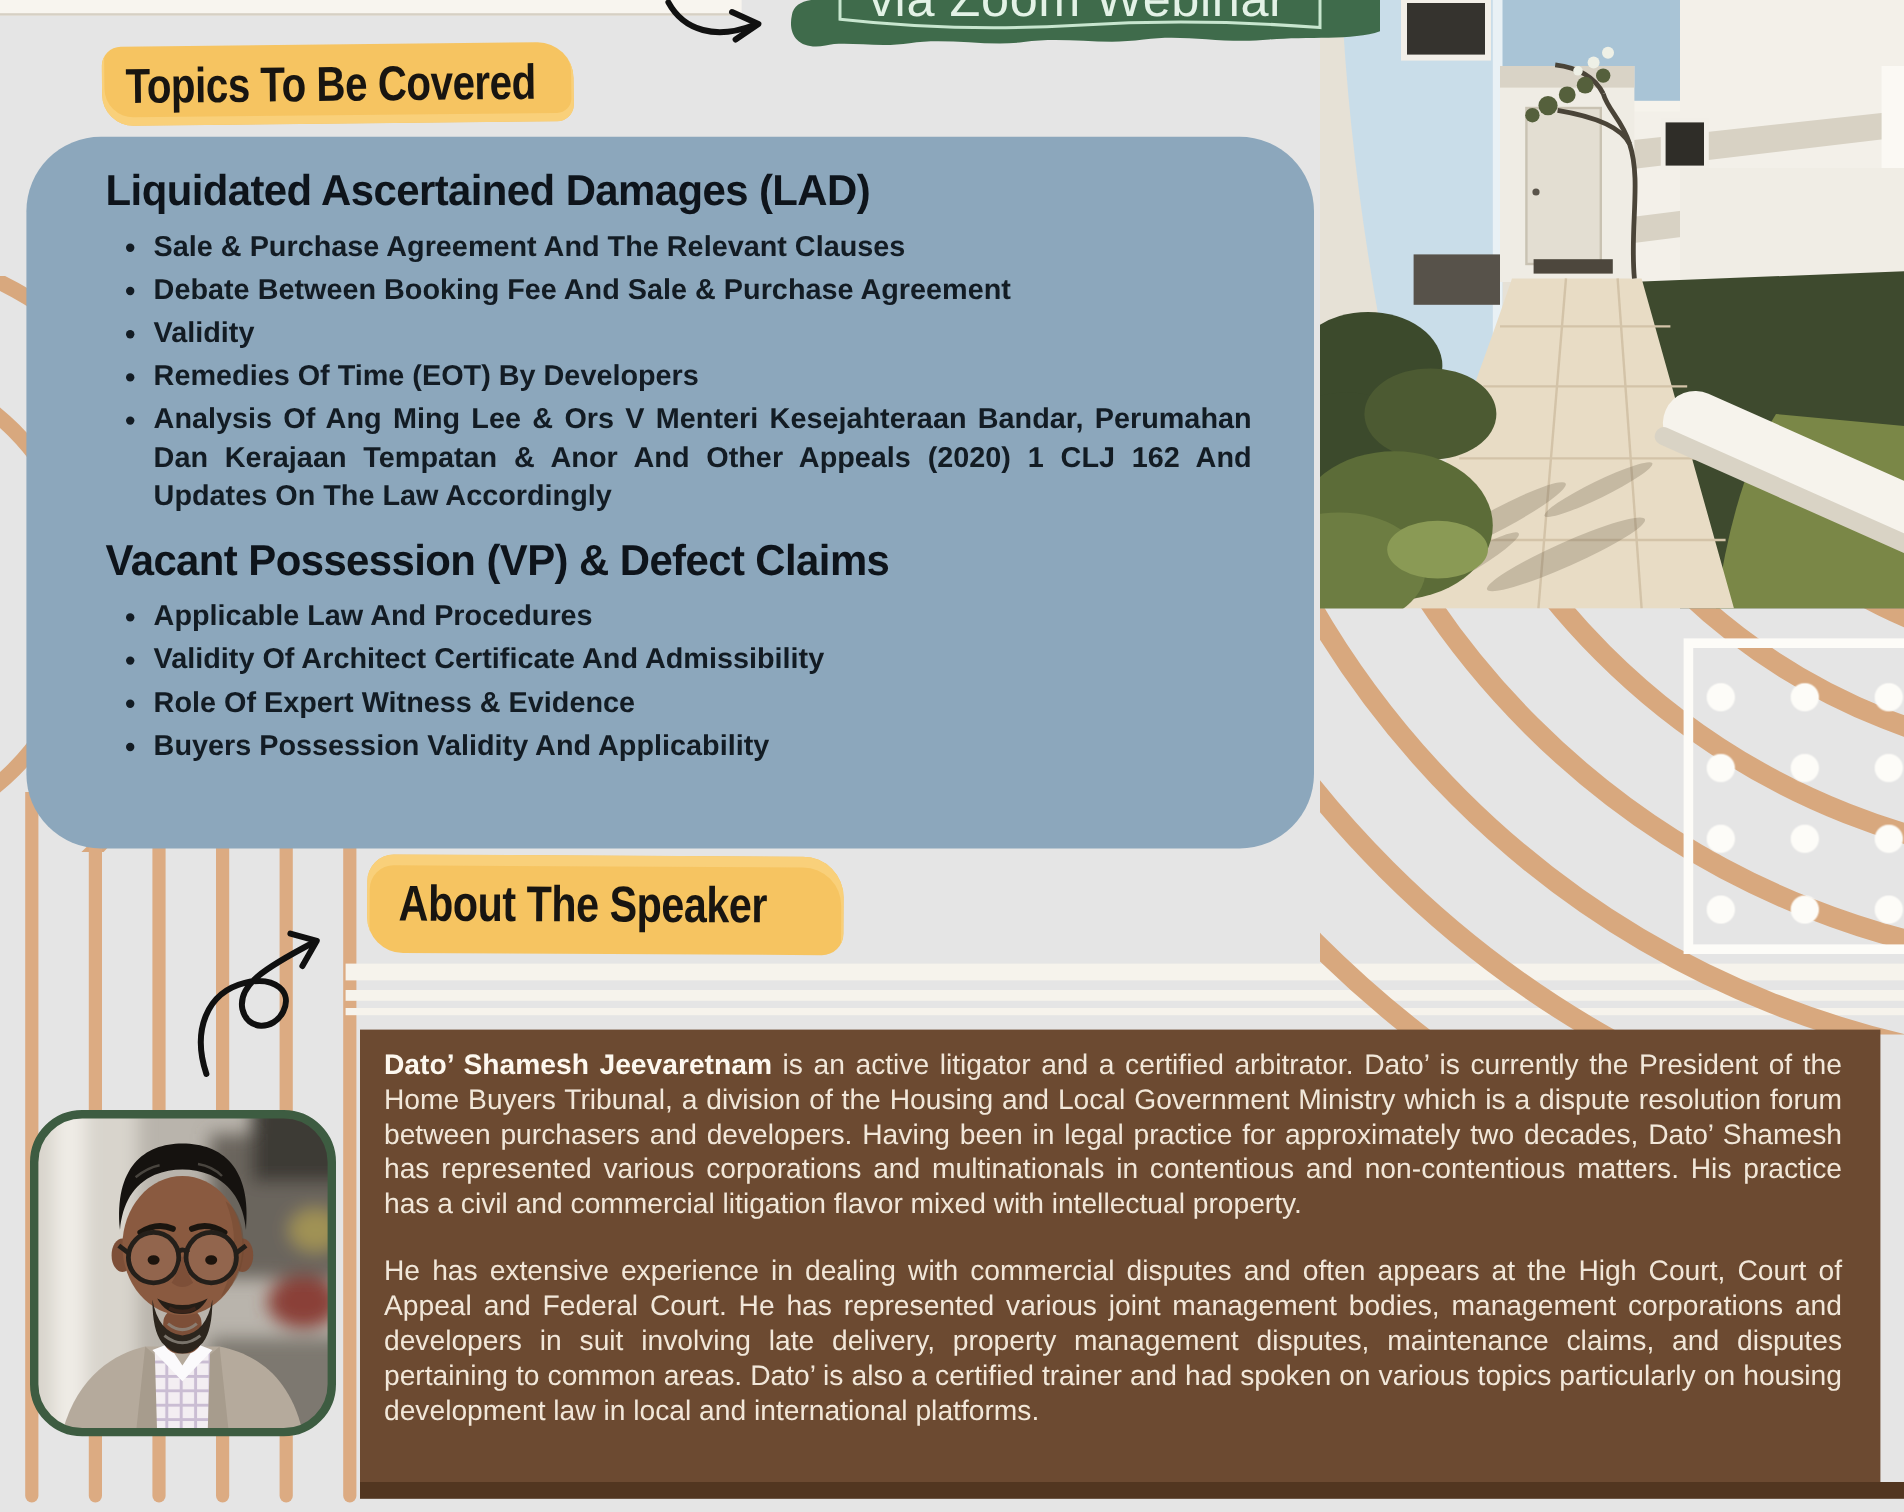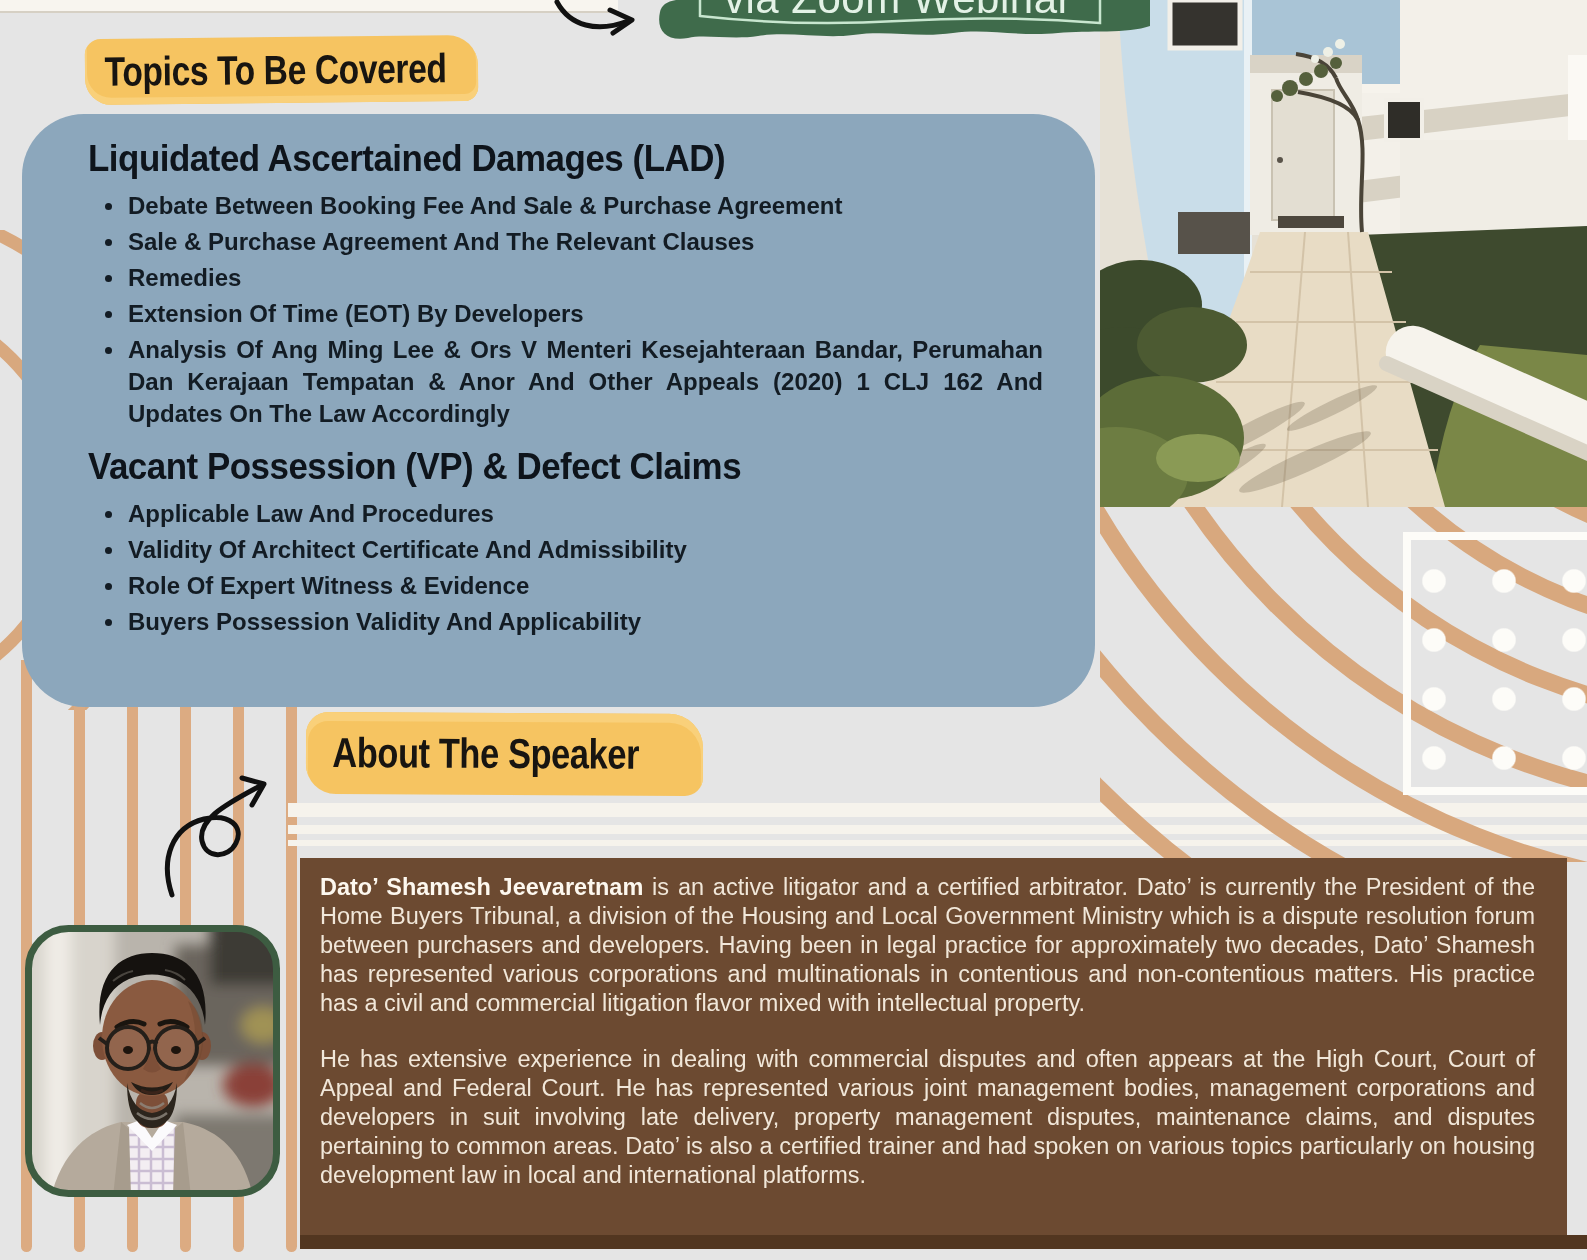--- a/index.html
+++ b/index.html
@@ -198,24 +198,24 @@
     <text x="250" y="13" text-anchor="middle" font-family="Liberation Sans, sans-serif" font-size="42" letter-spacing="0.5" fill="#e3f2e6"><tspan>via Zoom Webinar</tspan></text>
   </svg>
 
   <div class="hl topics">
     <span>Topics To Be Covered</span>
   </div>
 
   <div class="blue-panel">
     <h2>Liquidated Ascertained Damages (LAD)</h2>
     <ul>
+      <li>Sale &amp; Purchase Agreement And The Relevant Clauses</li>
       <li>Debate Between Booking Fee And Sale &amp; Purchase Agreement</li>
-      <li>Sale &amp; Purchase Agreement And The Relevant Clauses</li>
-      <li>Remedies</li>
-      <li>Extension Of Time (EOT) By Developers</li>
+      <li>Validity</li>
+      <li>Remedies Of Time (EOT) By Developers</li>
       <li>Analysis Of Ang Ming Lee &amp; Ors V Menteri Kesejahteraan Bandar, Perumahan Dan Kerajaan Tempatan &amp; Anor And Other Appeals (2020) 1 CLJ 162 And Updates On The Law Accordingly</li>
     </ul>
     <h2 class="second">Vacant Possession (VP) &amp; Defect Claims</h2>
     <ul>
       <li>Applicable Law And Procedures</li>
       <li>Validity Of Architect Certificate And Admissibility</li>
       <li>Role Of Expert Witness &amp; Evidence</li>
       <li>Buyers Possession Validity And Applicability</li>
     </ul>
   </div>

